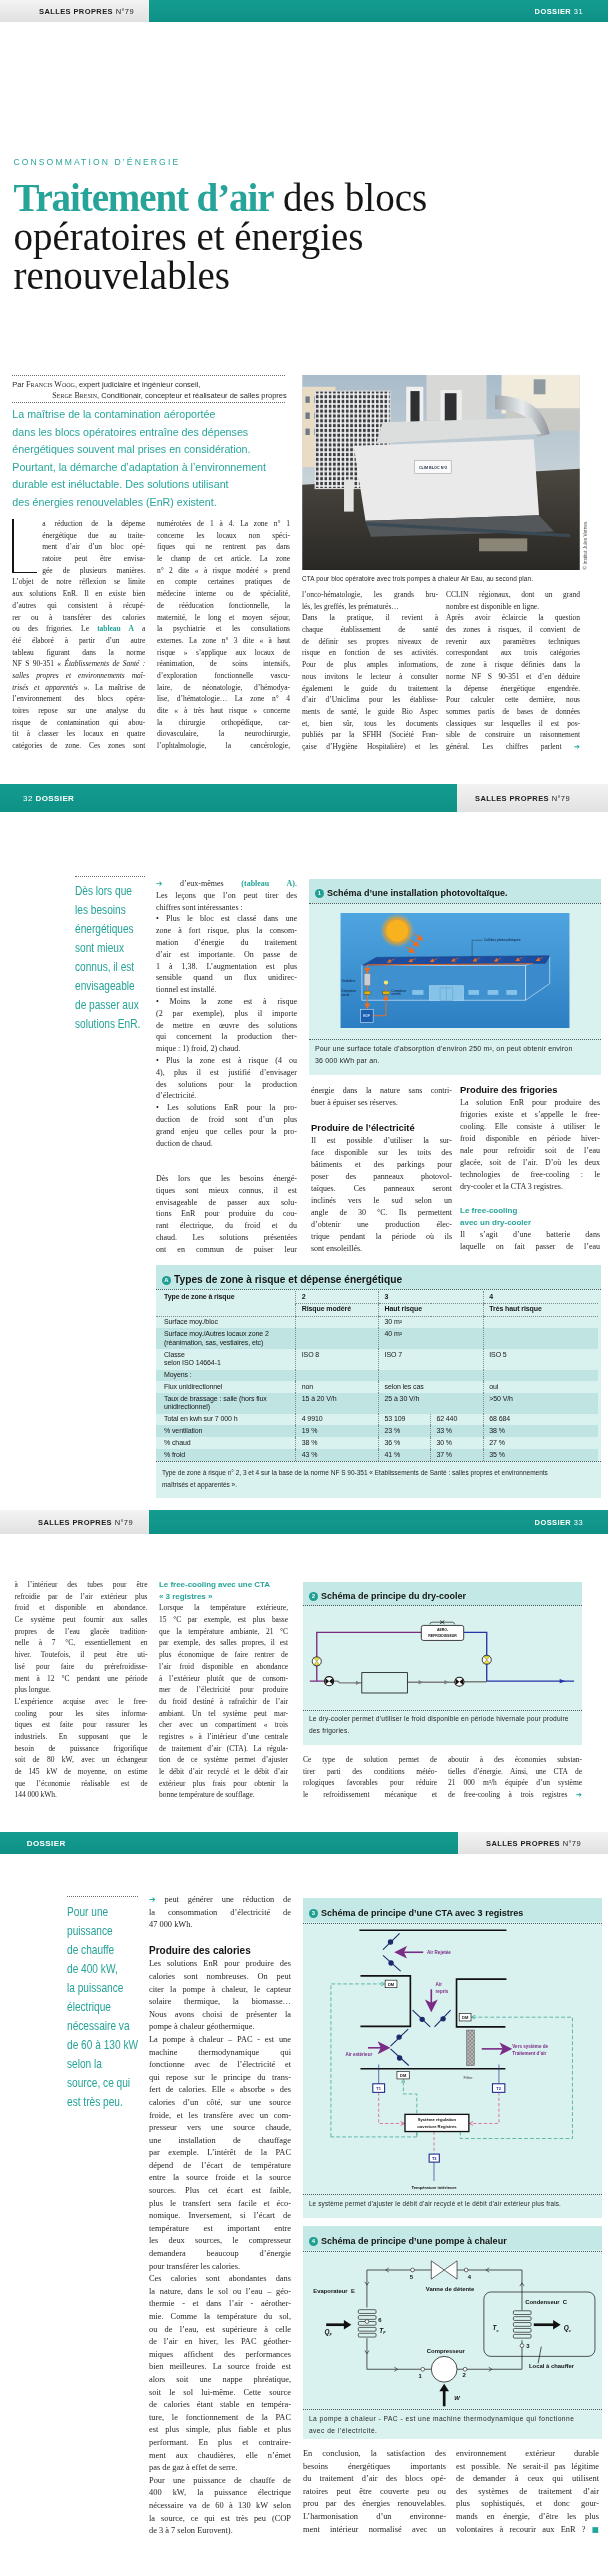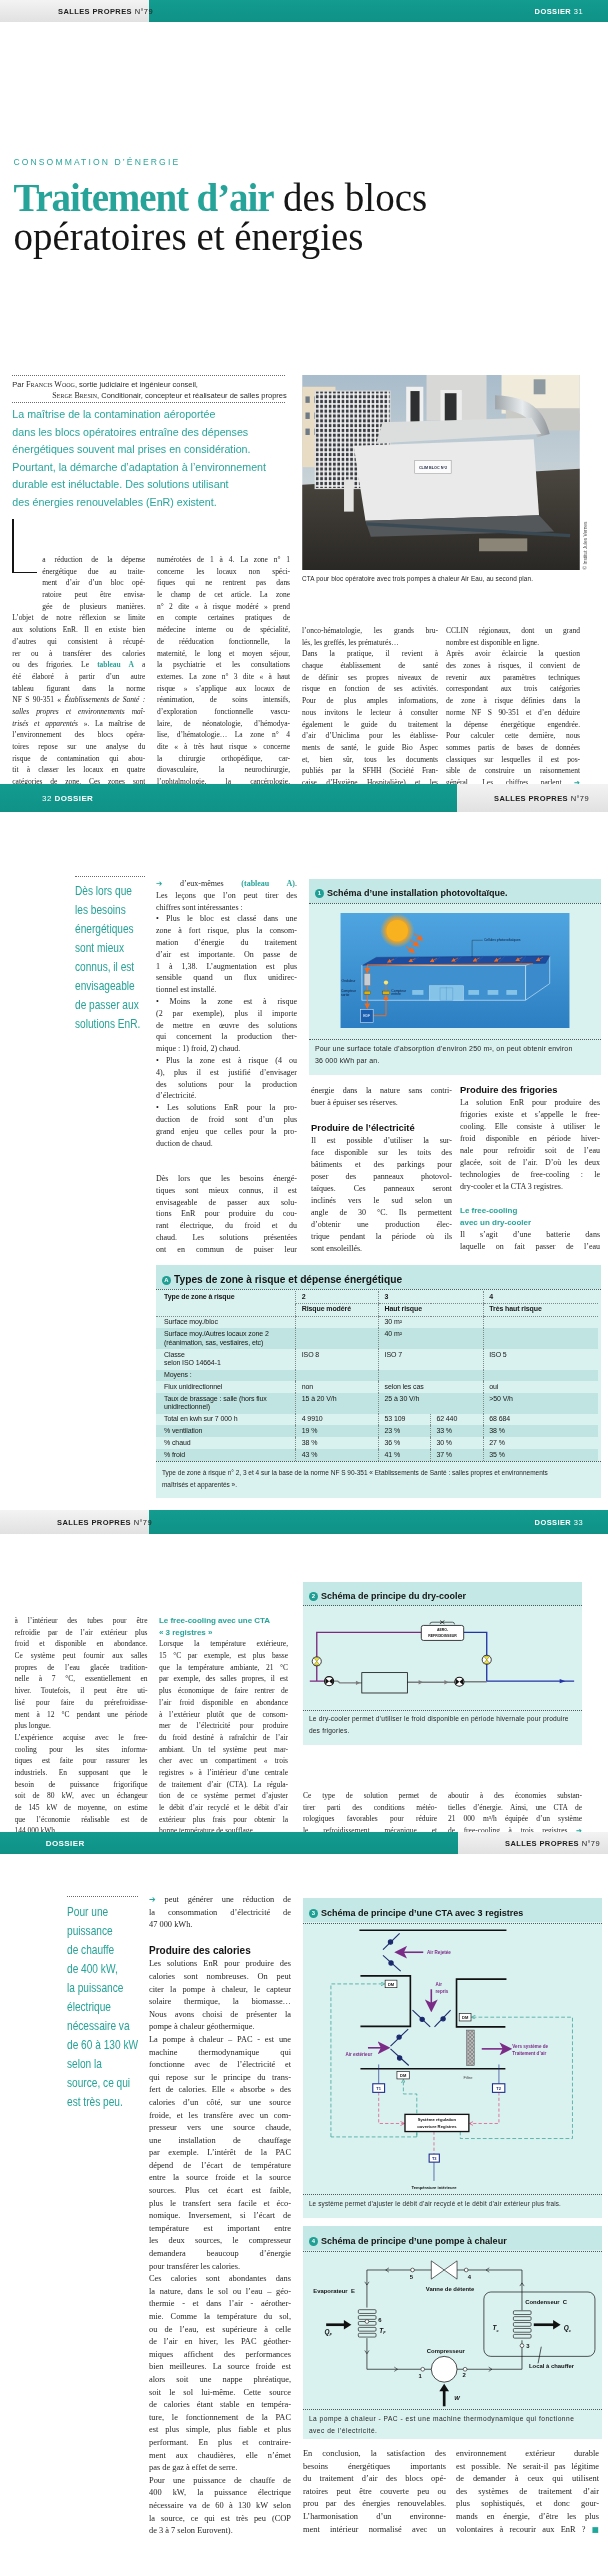--- a/index.html
+++ b/index.html
@@ -3,41 +3,41 @@
 <meta charset="utf-8">
 <style>
   html,body{margin:0;padding:0;}
   body{width:609px;height:2576px;position:relative;overflow:hidden;background:#fff;font-family:"Liberation Sans",sans-serif;color:#1c1c1c;}
   .a{position:absolute;}
   
   .hdr{position:absolute;left:0;width:609px;}
   .hdr .seg{position:absolute;top:0;height:100%;}
   .hdr .gray{background:linear-gradient(#f3f3f3,#e1e1e1);}
   .hdr .teal{background:linear-gradient(#139c90,#0f9186);}
-  .hdr .txt{position:absolute;top:50%;transform:translateY(-50%);font-size:7.5px;letter-spacing:0.4px;white-space:nowrap;margin-left:19px;}
+  .hdr .txt{position:absolute;top:50%;transform:translateY(-50%);font-size:7.5px;letter-spacing:0.4px;white-space:nowrap;}
   .hdr .dk{color:#1d1d1d;} .hdr .lt{color:#fff;padding-left:22px;}
   .b{font-weight:bold;} .sp{margin-left:2.7px;}
   
   .kicker{left:13.4px;top:158px;font-size:8.6px;letter-spacing:2.1px;color:#2aa69c;line-height:9.7px;white-space:nowrap;}
   .title{left:13.4px;top:178px;font-family:"Liberation Serif",serif;font-size:39px;line-height:39px;color:#161616;white-space:nowrap;}
   .title .hl{color:#27a499;font-weight:bold;letter-spacing:-1.1px;}
   .title .rest{margin-left:9.7px;}
   .dots{position:absolute;height:0;border-top:1.1px dotted #6a6a6a;}
   .byl{position:absolute;left:12.3px;font-size:7.5px;line-height:9.7px;color:#2a2a2a;white-space:nowrap;}
   .byl .sc{font-family:"Liberation Serif",serif;font-variant:small-caps;font-size:8px;}
   .intro{left:12.3px;top:406px;width:276px;color:#27a69c;font-size:10.7px;}
   .intro .il{height:17.5px;line-height:17.5px;white-space:nowrap;}
   .dropcap{left:11.8px;top:519px;width:23.6px;height:53px;border-left:2.1px solid #141414;border-bottom:1.6px solid #141414;}
   
   .col{position:absolute;font-family:"Liberation Serif",serif;color:#1e1e1e;}
   .col .ln{height:var(--lh);line-height:var(--lh);overflow:hidden;text-align:justify;text-align-last:justify;}
   .col .ln.end{text-align-last:left;}
   .col .ln.h{height:14px;line-height:14px;font-family:"Liberation Sans",sans-serif;font-weight:bold;font-size:9.4px;color:#121212;text-align:left;text-align-last:left;}
   .col .ln.sub{font-family:"Liberation Sans",sans-serif;font-weight:bold;color:#27a499;font-size:8px;text-align:left;text-align-last:left;}
-  .p13{--lh:11.7px;font-size:7.5px;letter-spacing:-0.03px;margin-top:36px;}
+  .p13{--lh:11.7px;font-size:7.5px;letter-spacing:-0.03px;}
   .p2a{--lh:11.8px;font-size:8px;}
   .p2b{--lh:12px;font-size:8px;}
   .p4{--lh:12.6px;font-size:8.4px;}
   .p4 .ln.h{font-size:10px;}
   #p1c1 .ln:nth-child(-n+5){padding-left:30px;}
   .ref{color:#27a499;font-weight:bold;}
   .it{font-style:italic;}
   .ico{font-family:"DejaVu Sans",sans-serif;color:#1fa79b;font-size:.95em;}
   .ico-end-square{font-size:.9em;}
   
@@ -70,24 +70,25 @@
   <div class="seg gray" style="left:0;width:149px;"></div>
   <div class="seg teal" style="left:149px;width:460px;"></div>
   <div class="txt dk" style="left:39px;"><span class="b">SALLES PROPRES</span><span class="sp">N°79</span></div>
   <div class="txt lt" style="right:26px;"><span class="b">DOSSIER</span><span class="sp">31</span></div>
 </div>
 
 <div class="a kicker">CONSOMMATION D’ÉNERGIE</div>
 <div class="a title">
   <div><span class="hl">Traitement d’air</span><span class="rest">des blocs</span></div>
   <div>opératoires et énergies</div>
+  <div>renouvelables</div>
 </div>
 
 <div class="dots" style="left:12.3px;top:375px;width:273px;"></div>
-<div class="byl" style="top:380px;"><span>Par </span><span class="sc">Francis Woog</span><span>, sortie judiciaire et ingénieur conseil,</span></div>
+<div class="byl" style="top:380px;"><span>Par </span><span class="sc">Francis Woog</span><span>, expert judiciaire et ingénieur conseil,</span></div>
 <div class="byl" style="top:391px;margin-left:40px;"><span class="sc">Serge Bresin</span><span>, Conditionair, concepteur et réalisateur de salles propres</span></div>
 <div class="dots" style="left:12.3px;top:402px;width:273px;"></div>
 
 <div class="a intro">
   <div class="il">La maîtrise de la contamination aéroportée</div>
   <div class="il">dans les blocs opératoires entraîne des dépenses</div>
   <div class="il">énergétiques souvent mal prises en considération.</div>
   <div class="il">Pourtant, la démarche d’adaptation à l’environnement</div>
   <div class="il">durable est inéluctable. Des solutions utilisant</div>
   <div class="il">des énergies renouvelables (EnR) existent.</div>

